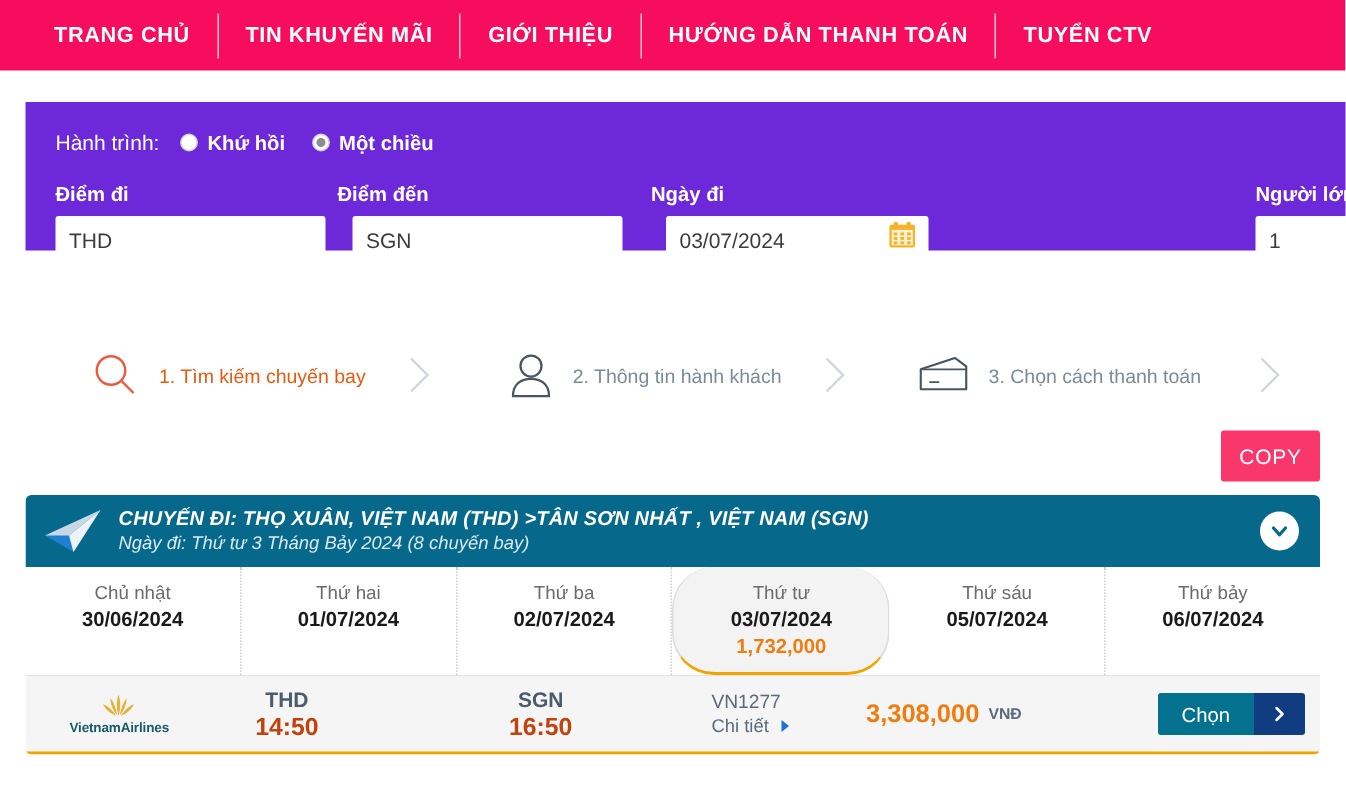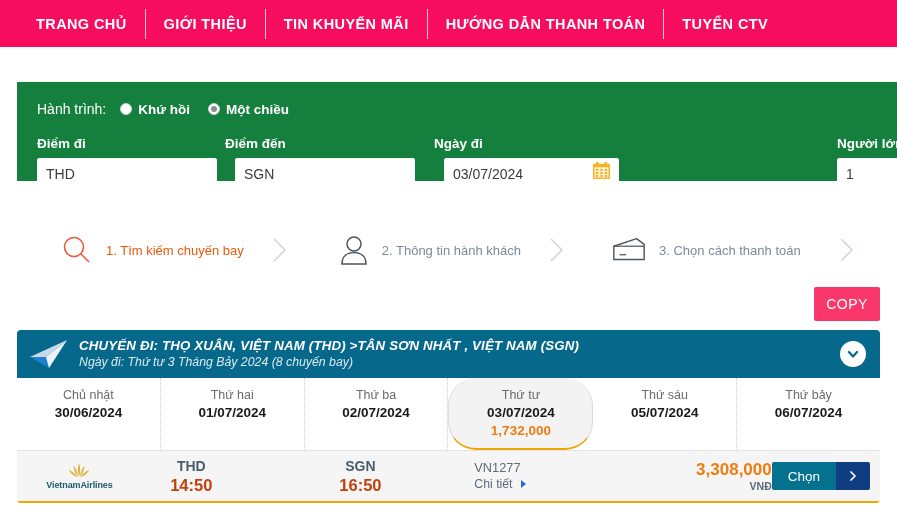--- a/index.html
+++ b/index.html
@@ -27,23 +27,23 @@
     display: flex; align-items: center;
     white-space: nowrap;
     border-right: 1px solid rgba(255,255,255,.75);
     cursor: pointer;
   }
   .nav-item:last-child { border-right: none; }
 
   
   .search-panel {
     position: absolute;
-    left: 17px; top: 82px;
+    left: 17px; top: 68px;
     width: 880px; height: 99px;
-    background: #15803d;
+    background: #6d28d9;
     padding: 16px 0 0 20px;
   }
   .trip-row { display: flex; align-items: center; height: 22px; }
   .trip-label {
     color: #ffffff; font-size: 14px; margin-right: 14px;
   }
   .radio-wrap {
     display: flex; align-items: center; margin-right: 18px; cursor: pointer;
   }
   .radio {
@@ -215,21 +215,21 @@
     font-size: 12.3px; color: #5b6b7a; line-height: 16px;
     display: flex; align-items: center; cursor: pointer;
   }
   .fn-caret {
     display: inline-block; margin-left: 8px;
     width: 0; height: 0;
     border-left: 5px solid #1F6FD6;
     border-top: 4px solid transparent;
     border-bottom: 4px solid transparent;
   }
-  .price-cell { width: 200px; display: flex; align-items: flex-end; flex-direction: column; }
+  .price-cell { width: 200px; display: flex; align-items: center; }
   .price { font-size: 17px; font-weight: bold; color: #F07C10; }
   .price-cur { font-size: 10.5px; color: #5b6b7a; margin-left: 6px; font-weight: bold; }
   .select-cell { margin-left: auto; display: flex; }
   .select-btn {
     display: flex; align-items: center;
     height: 28px; border: none; cursor: pointer;
     border-radius: 2px; overflow: hidden;
   }
   .sel-main {
     background: #04728F;
@@ -246,22 +246,22 @@
     width: 34px; height: 28px;
     display: flex; align-items: center; justify-content: center;
     font-size: 13px;
   }
 </style>
 </head>
 <body>
 
 <div class="topnav">
   <div class="nav-item">TRANG CHỦ</div>
+  <div class="nav-item">TIN KHUYẾN MÃI</div>
   <div class="nav-item">GIỚI THIỆU</div>
-  <div class="nav-item">TIN KHUYẾN MÃI</div>
   <div class="nav-item">HƯỚNG DẪN THANH TOÁN</div>
   <div class="nav-item">TUYỂN CTV</div>
 </div>
 
 <div class="search-panel">
 
   <div class="trip-row">
     <span class="trip-label">Hành trình:</span>
 
     <label class="radio-wrap">

